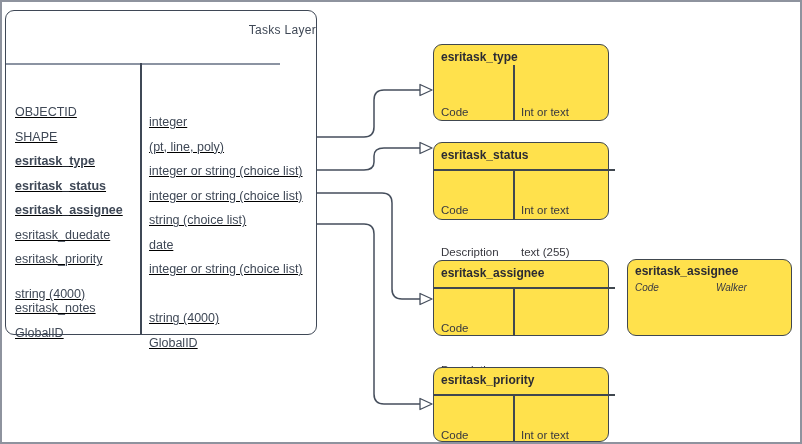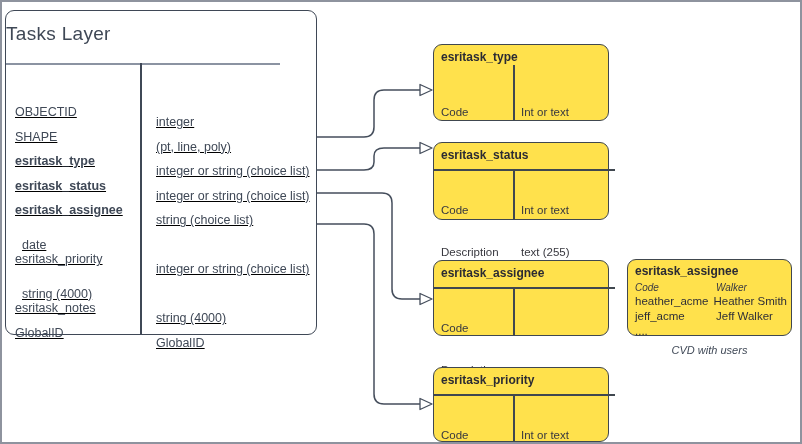--- a/index.html
+++ b/index.html
@@ -7,29 +7,29 @@
     position:relative;width:802px;height:444px;box-sizing:border-box;
     background:#ffffff;border:2px solid #8e939e;overflow:hidden;
     font-family:"Liberation Sans",sans-serif;
   }
   
   .tasks-table{
     position:absolute;left:3px;top:8px;width:312px;height:325px;box-sizing:border-box;
     background:#ffffff;border:1.5px solid #3f4856;border-radius:9px;
   }
   .tasks-title{
-    position:absolute;top:12px;left:0;width:100%;text-align:left;
-    font-size:19px;color:#3f4856;letter-spacing:.3px;
+    position:absolute;top:12px;left:0;width:100%;text-align:right;
+    font-size:12px;color:#3f4856;letter-spacing:.3px;
   }
   .tasks-underline{position:absolute;top:52px;left:0;width:274px;height:1.5px;background:#8b93a2;}
   .tasks-divider{position:absolute;top:52px;bottom:0;left:134px;width:1.5px;background:#3f4856;}
   .tasks-rows{position:absolute;top:89px;left:0;right:0;text-decoration:underline;}
   .trow{display:flex;height:24.5px;align-items:center;font-size:12.5px;color:#3f4856;}
   .trow .fname{width:134px;box-sizing:border-box;padding-left:9px;white-space:pre;}
-  .trow .ftype{flex:1;box-sizing:border-box;padding-left:16px;white-space:pre;margin-top:20px;}
+  .trow .ftype{flex:1;box-sizing:border-box;padding-left:9px;white-space:pre;margin-top:20px;}
   .trow.bold .fname{font-weight:bold;}
   
   .ybox{
     position:absolute;left:431px;width:176px;box-sizing:border-box;
     background:#ffe14c;border:1.5px solid #40474f;border-radius:9px;
   }
   .ybox-title{position:absolute;top:5px;left:7px;font-size:12px;font-weight:bold;color:#2b2b33;white-space:pre;}
   .ybox-underline{position:absolute;top:26px;left:-1.5px;width:calc(100% + 8px);height:1.5px;background:#40474f;}
   .ybox-divider{position:absolute;left:79px;top:26px;bottom:0;width:1.5px;background:#40474f;}
   .ybox-divider.tall{top:20px;}
@@ -78,20 +78,21 @@
         </div>
       <div class="trow bold">
           <span class="fname">esritask_status</span>
           <span class="ftype">integer or string (choice list)</span>
         </div>
       <div class="trow bold">
           <span class="fname">esritask_assignee</span>
           <span class="ftype">string (choice list)</span>
         </div>
       <div class="trow">
+          <span class="fname">esritask_duedate</span>
           <span class="ftype">date</span>
         </div>
       <div class="trow">
           <span class="fname">esritask_priority</span>
           <span class="ftype">integer or string (choice list)</span>
         </div>
       <div class="trow">
           <span class="ftype">string (4000)</span>
         </div>
       <div class="trow">
@@ -178,29 +179,15 @@
       </div>
     </div>
   </div>
 
   <div class="cvd-box">
     <div class="cvd-title">esritask_assignee</div>
     <div class="cvd-headers">
       <span class="cvd-c1">Code</span>
       <span class="cvd-c2">Walker</span>
     </div>
-    <div class="cvd-rows">
-      <div class="cvd-row">
-        <span class="cvd-c1">heather_acme</span>
-        <span class="cvd-c2">Heather Smith</span>
-      </div>
-      <div class="cvd-row">
-        <span class="cvd-c1">jeff_acme</span>
-        <span class="cvd-c2">Jeff Walker</span>
-      </div>
-      <div class="cvd-row">
-        <span class="cvd-c1">....</span>
-      </div>
-    </div>
   </div>
-  <div class="cvd-caption">CVD with users</div>
 
 </div>
 
 </body></html>

